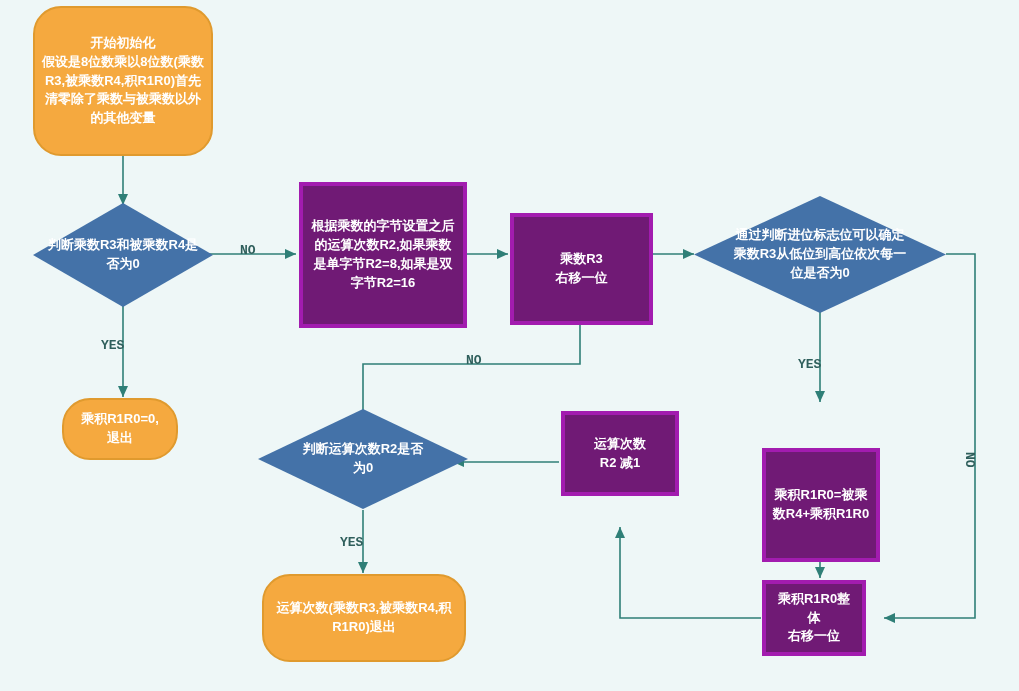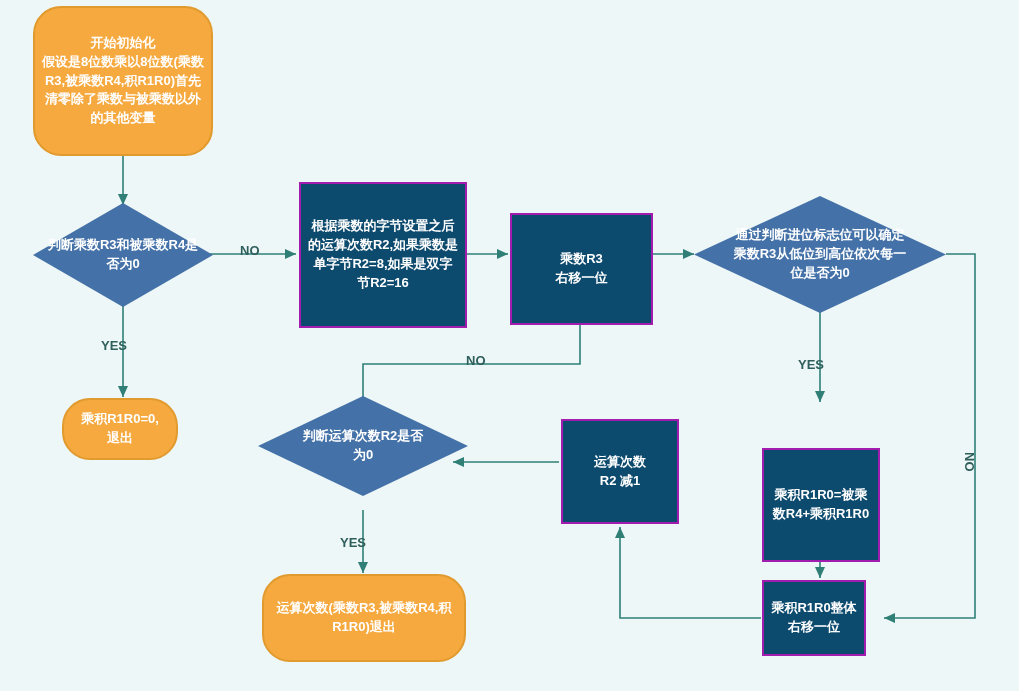--- a/index.html
+++ b/index.html
@@ -35,22 +35,22 @@
     line-height: 1.45;
     font-weight: bold;
     padding: 20px 6px;
   }
   .terminal {
     background: #f5a93f;
     border: 2px solid #e09a2e;
     border-radius: 28px;
   }
   .process {
-    background: #0c4a6e;
-    border: 2px solid #a21caf;
+    background: #701a75;
+    border: 4px solid #a21caf;
   }
   .decision {
     background: transparent;
     border: none;
   }
   .decision .dlabel {
     position: relative;
     z-index: 2;
     color: #ffffff;
     font-size: 13px;
@@ -65,21 +65,21 @@
     height: 100%;
     background: #4472a8;
     clip-path: polygon(50% 0%, 100% 50%, 50% 100%, 0% 50%);
     z-index: 1;
   }
   .edge-label {
     position: absolute;
     color: #2f5f5c;
     font-size: 13px;
     font-weight: bold;
-    font-family: Liberation Sans, sans-serif;
+    font-family: Liberation Mono, monospace;
     background: transparent;
     white-space: nowrap;
   }
   .edge-label.vertical {
     writing-mode: vertical-rl;
     text-orientation: mixed;
   }
 </style>
 </head>
 <body>
@@ -142,26 +142,26 @@
   <div class="node decision" style="left:694px; top:196px; width:252px; height:117px;">
     <div class="dshape"></div>
     <span class="dlabel" style="width:180px;">通过判断进位标志位可以确定乘数R3从低位到高位依次每一位是否为0</span>
   </div>
 
   <div class="node terminal" style="left:62px; top:398px; width:116px; height:62px;">
     <span style="white-space:pre-line;">乘积R1R0=0,
 退出</span>
   </div>
 
-  <div class="node decision" style="left:258px; top:396px; width:210px; height:100px;">
+  <div class="node decision" style="left:258px; top:409px; width:210px; height:100px;">
     <div class="dshape"></div>
     <span class="dlabel" style="width:130px;">判断运算次数R2是否为0</span>
   </div>
 
-  <div class="node process" style="left:561px; top:411px; width:118px; height:105px;margin-top:8px;">
+  <div class="node process" style="left:561px; top:411px; width:118px; height:85px;">
     <span style="white-space:pre-line;">运算次数
 R2 减1</span>
   </div>
 
   <div class="node process" style="left:762px; top:404px; width:118px; height:114px;margin-top:44px;">
     <span>乘积R1R0=被乘数R4+乘积R1R0</span>
   </div>
 
   <div class="node process" style="left:762px; top:580px; width:104px; height:76px;">
     <span style="white-space:pre-line;">乘积R1R0整体

